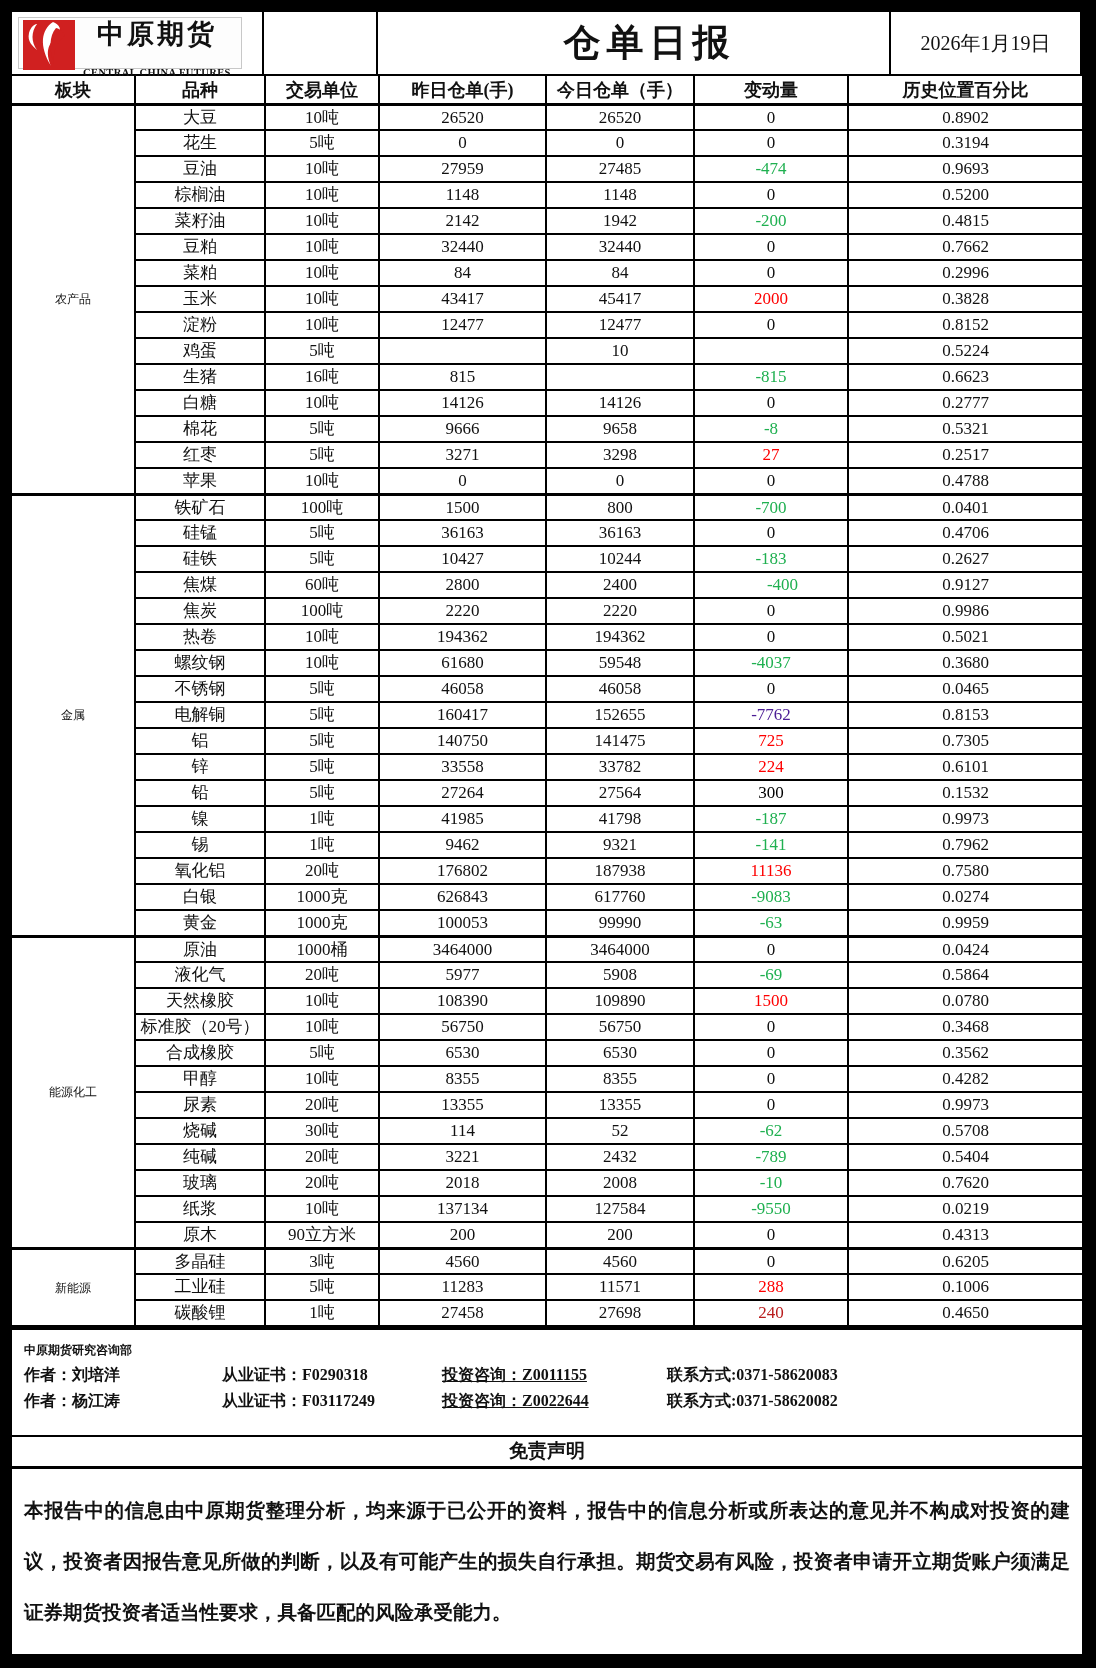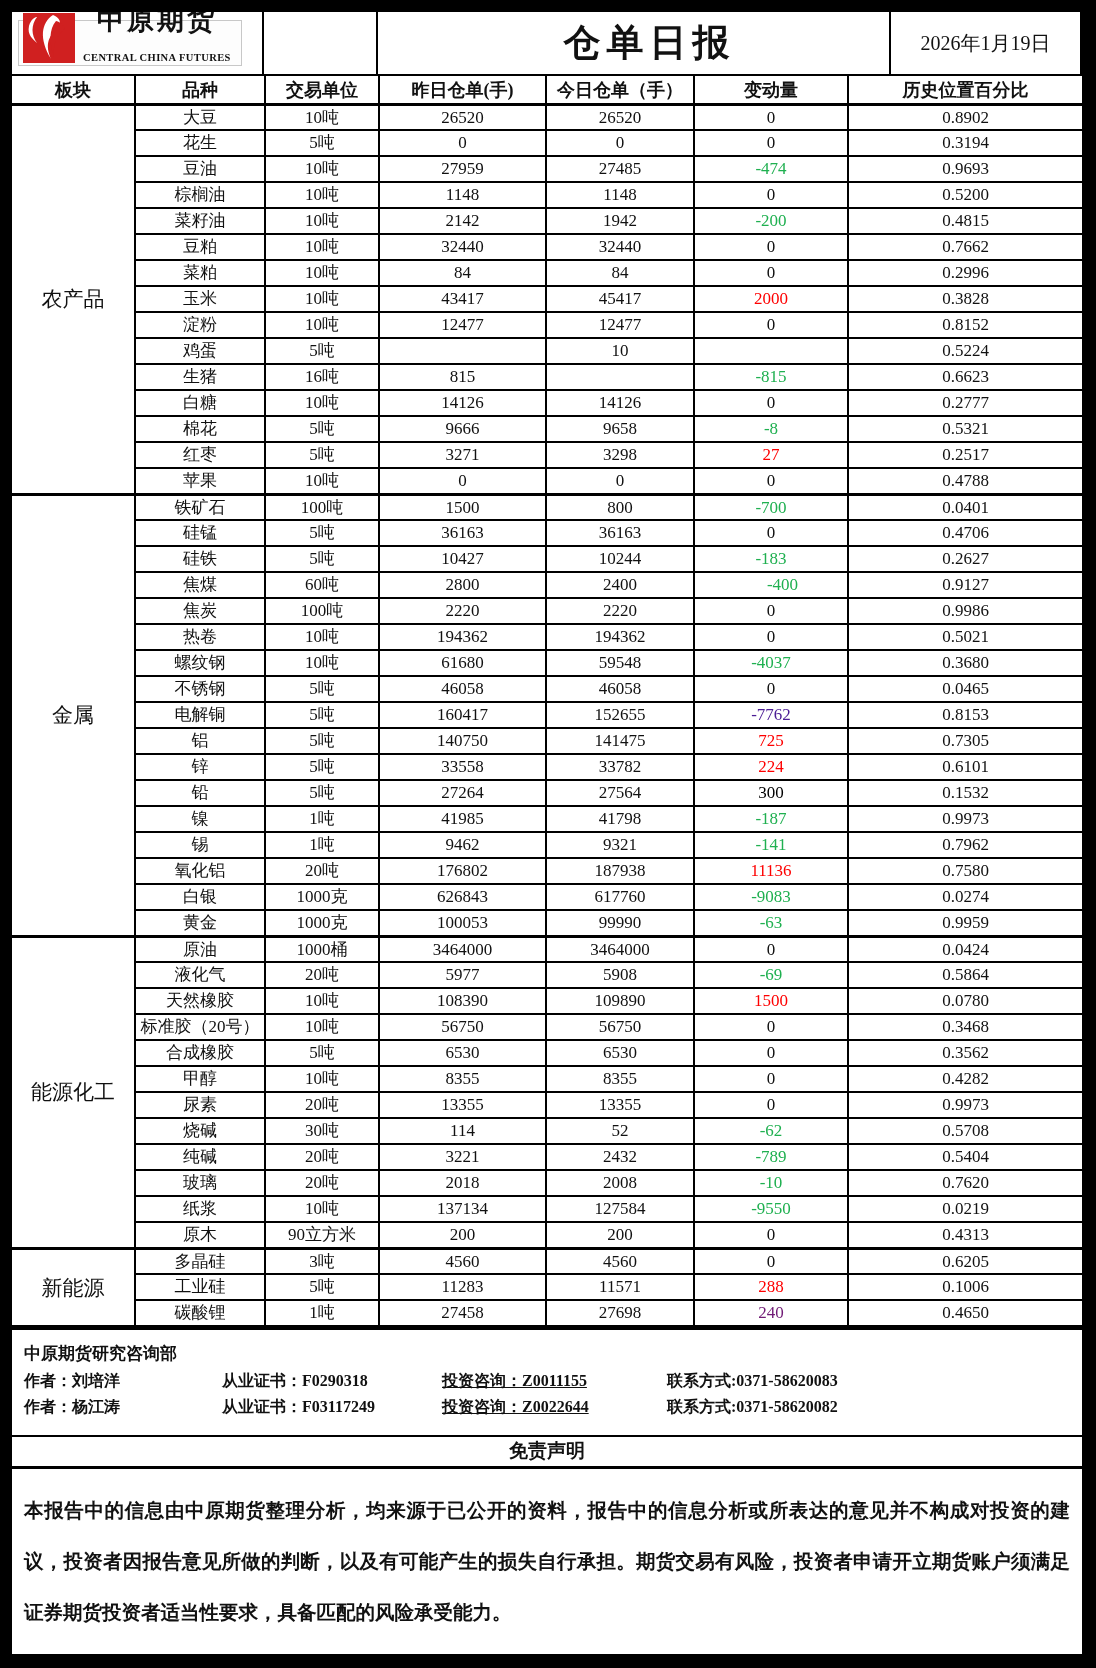--- a/index.html
+++ b/index.html
@@ -15,48 +15,48 @@
     background:#fff;
     width:1074px; height:1646px;
     border:2px solid #000;
     overflow:hidden;
     display:flex; flex-direction:column;
   }
   
   .banner { display:flex; height:68px; border-bottom:2px solid #000; }
   .banner .cell { border-right:2px solid #000; }
   .logo-cell { width:252px; display:flex; align-items:center; padding:4px 6px; }
-  .logo-inner { display:flex; align-items:flex-end; gap:8px; border:1px solid #c8c8c8; background:#fdfdfd; padding:2px 10px 2px 4px; height:46px; }
+  .logo-inner { display:flex; align-items:flex-start; gap:8px; border:1px solid #c8c8c8; background:#fdfdfd; padding:2px 10px 2px 4px; height:52px; }
   .logo-mark { width:52px; height:50px; flex:0 0 auto; }
   .logo-text { display:flex; flex-direction:column; align-items:center; line-height:1.05; }
   .logo-cn { font-size:27px; font-weight:bold; letter-spacing:3px; white-space:nowrap; }
   .logo-en { font-size:10.5px; font-weight:bold; letter-spacing:0.4px; white-space:nowrap;margin-top:18px; }
   .blank-cell { width:114px; }
   .title-cell { width:513px; display:flex; align-items:center; justify-content:center;padding-left:32px; }
   .report-title { font-size:37px; font-weight:bold; letter-spacing:6px; }
   .date-cell { flex:1; border-right:none; display:flex; align-items:center; justify-content:center; font-size:20px; }
   
   table { border-collapse:collapse; table-layout:fixed; width:100%; }
   th, td {
     border:2px solid #000;
     text-align:center; vertical-align:middle;
     font-size:17px; height:26px; line-height:22px;
     white-space:nowrap; overflow:visible;
     padding:0;
   }
   thead th { font-weight:bold; font-size:18px; height:28px; }
   td.num { font-size:17px; }
   tr.section-start td { border-top:3px solid #000; }
-  td.section-cell { font-size:21px; }
+  td.section-cell { font-size:12px; }
   table tr:first-child th { border-top:none; }
   th:first-child, td:first-child { border-left:none; }
   th:last-child, td:last-child { border-right:none; }
   
   .footer-info { border-top:3px solid #000; padding:12px 12px 8px 12px; height:112px; }
-  .dept { font-weight:bold; font-size:17px; margin-bottom:6px; }
+  .dept { font-weight:bold; font-size:12px; margin-bottom:6px; }
   .author-line { display:flex; font-weight:bold; font-size:16px; margin-top:5px; }
   .author-line .seg0 { width:130px; }
   .author-line .seg1 { width:205px; margin-left:68px; }
   .author-line .seg2 { width:195px; margin-left:15px;text-decoration:underline; }
   .author-line .seg3 { margin-left:30px; }
   .disclaimer-title {
     border-top:2px solid #000; border-bottom:3px solid #000;
     height:36px; display:flex; align-items:center; justify-content:center;
     font-weight:bold; font-size:19px;
   }
@@ -481,21 +481,21 @@
           <td class="num">11283</td>
           <td class="num">11571</td>
           <td class="num" style="color: rgb(254, 0, 0);">288</td>
           <td class="num">0.1006</td>
         </tr>
         <tr>
           <td class="variety">碳酸锂</td>
           <td class="unit">1吨</td>
           <td class="num">27458</td>
           <td class="num">27698</td>
-          <td class="num" style="color: #701a75;">240</td>
+          <td class="num" style="color: #b91c1c;">240</td>
           <td class="num">0.4650</td>
         </tr>
       </tbody>
   </table>
 
   <div class="footer-info">
     <div class="dept">中原期货研究咨询部</div>
     <div>
         <div class="author-line">
           <span class="seg0">作者：刘培洋</span>

